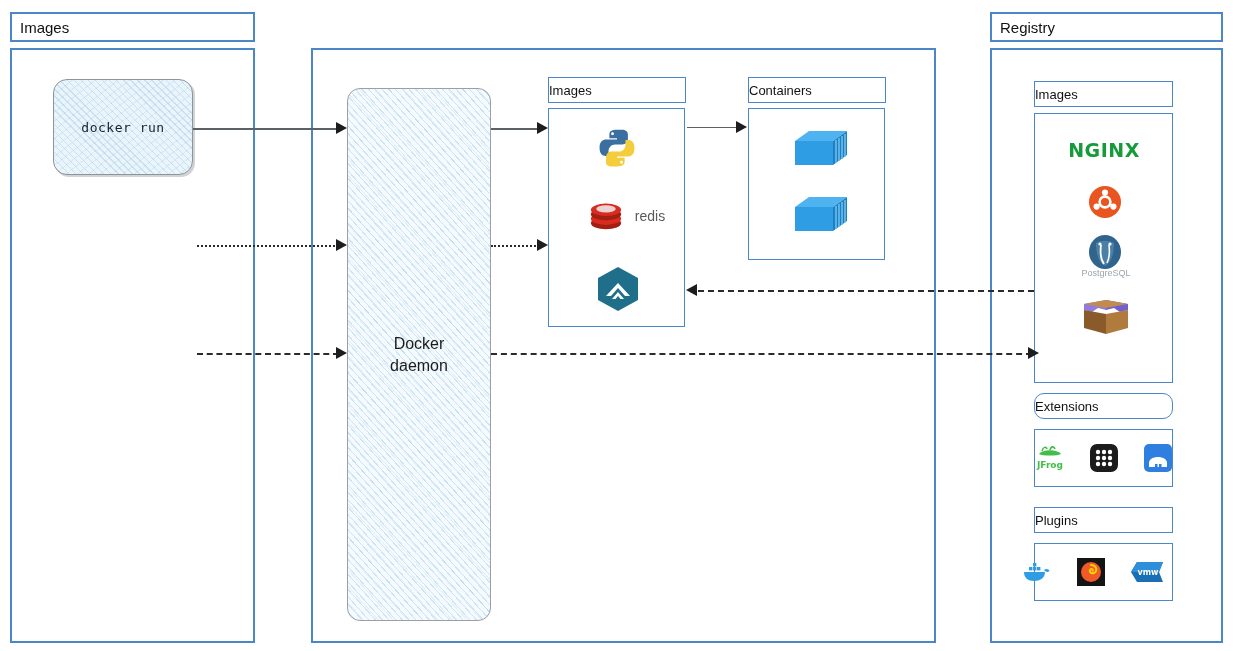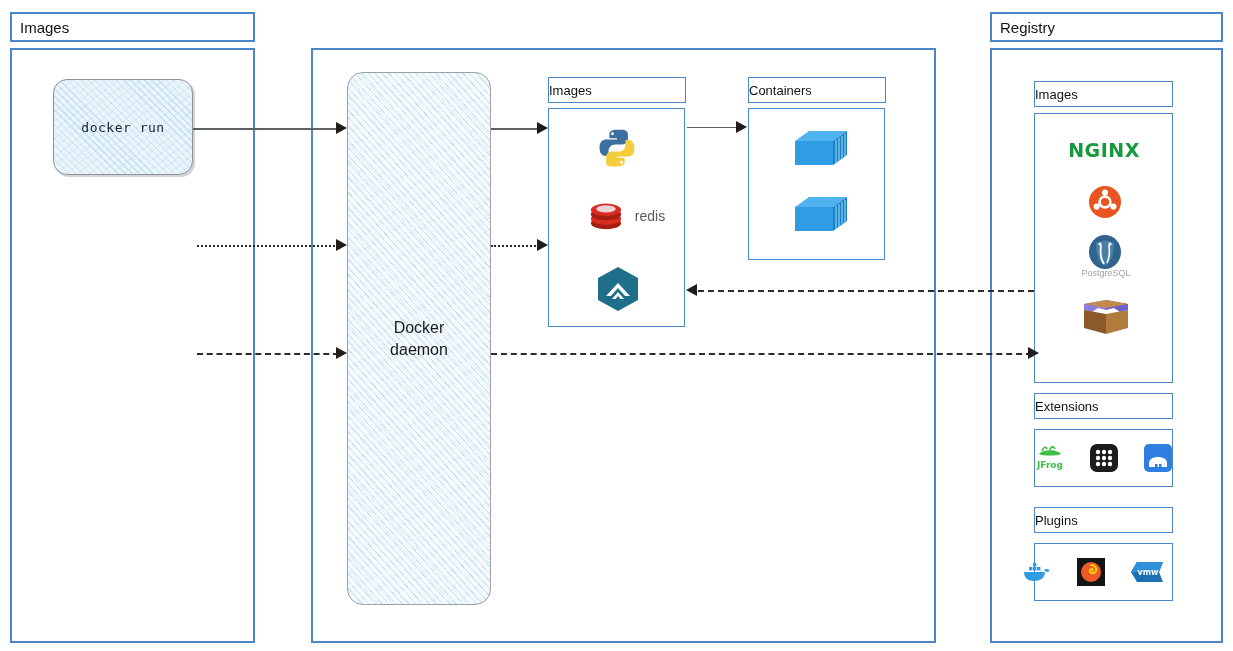--- a/index.html
+++ b/index.html
@@ -82,21 +82,21 @@
   <div class="zone-body" style="left:10px;top:48px;width:245px;height:595px;"></div>
 
   <div class="cmd-box" style="left:53px;top:79px;width:140px;height:96px;">
     <span>docker run</span>
   </div>
 
 
 
   <div class="zone-body" style="left:311px;top:48px;width:625px;height:595px;"></div>
 
-  <div class="daemon" style="left:347px;top:72px;width:144px;height:533px;">
+  <div class="daemon" style="left:347px;top:88px;width:144px;height:533px;border-radius:13px;">
     <div class="lbl">
       <div>Docker</div>
       <div>daemon</div>
     </div>
   </div>
 
   <div class="sub-header" style="left:548px;top:77px;width:138px;height:26px;">
     <span>Images</span>
   </div>
   <div class="sub-body" style="left:548px;top:108px;width:137px;height:219px;"></div>
@@ -202,21 +202,21 @@
   <div class="logo" style="left:1078px;top:290px;width:56px;height:48px;">
     <svg width="56" height="48" viewBox="0 0 56 48">
       <polygon points="6,14 28,10 28,20 20,18 14,22 6,20" fill="#8f7ce0"></polygon>
       <polygon points="50,14 28,10 28,20 36,18 42,22 50,20" fill="#6f5fd0"></polygon>
       <polygon points="6,20 28,24 28,44 6,38" fill="#8a5a2b"></polygon>
       <polygon points="50,20 28,24 28,44 50,38" fill="#b07b3c"></polygon>
       <polygon points="6,14 28,18 50,14 28,10" fill="#c08b4c"></polygon>
     </svg>
   </div>
 
-  <div class="sub-header" style="left:1034px;top:393px;width:139px;height:26px;">
+  <div class="sub-header" style="left:1034px;top:393px;width:139px;height:26px;border-radius:10px;">
     <span>Extensions</span>
   </div>
   <div class="sub-body" style="left:1034px;top:429px;width:139px;height:58px;"></div>
   <div class="reg-row" style="left:1034px;top:429px;width:139px;height:58px;">
     <span class="logo" style="position:relative;width:30px;height:30px;">
       <svg width="30" height="30" viewBox="0 0 30 30">
         <path d="M4 11 C8 6, 22 6, 26 11 C22 13, 8 13, 4 11 Z" fill="#40be46"></path>
         <path d="M7 8 C8 4, 11 3, 12 6" stroke="#40be46" stroke-width="1.6" fill="none"></path>
         <path d="M15 7 C16 3, 19 3, 20 6" stroke="#40be46" stroke-width="1.6" fill="none"></path>
         <text x="15" y="25" font-size="9" font-family="DejaVu Sans, sans-serif" font-weight="bold" fill="#40be46" text-anchor="middle">JFrog</text>

